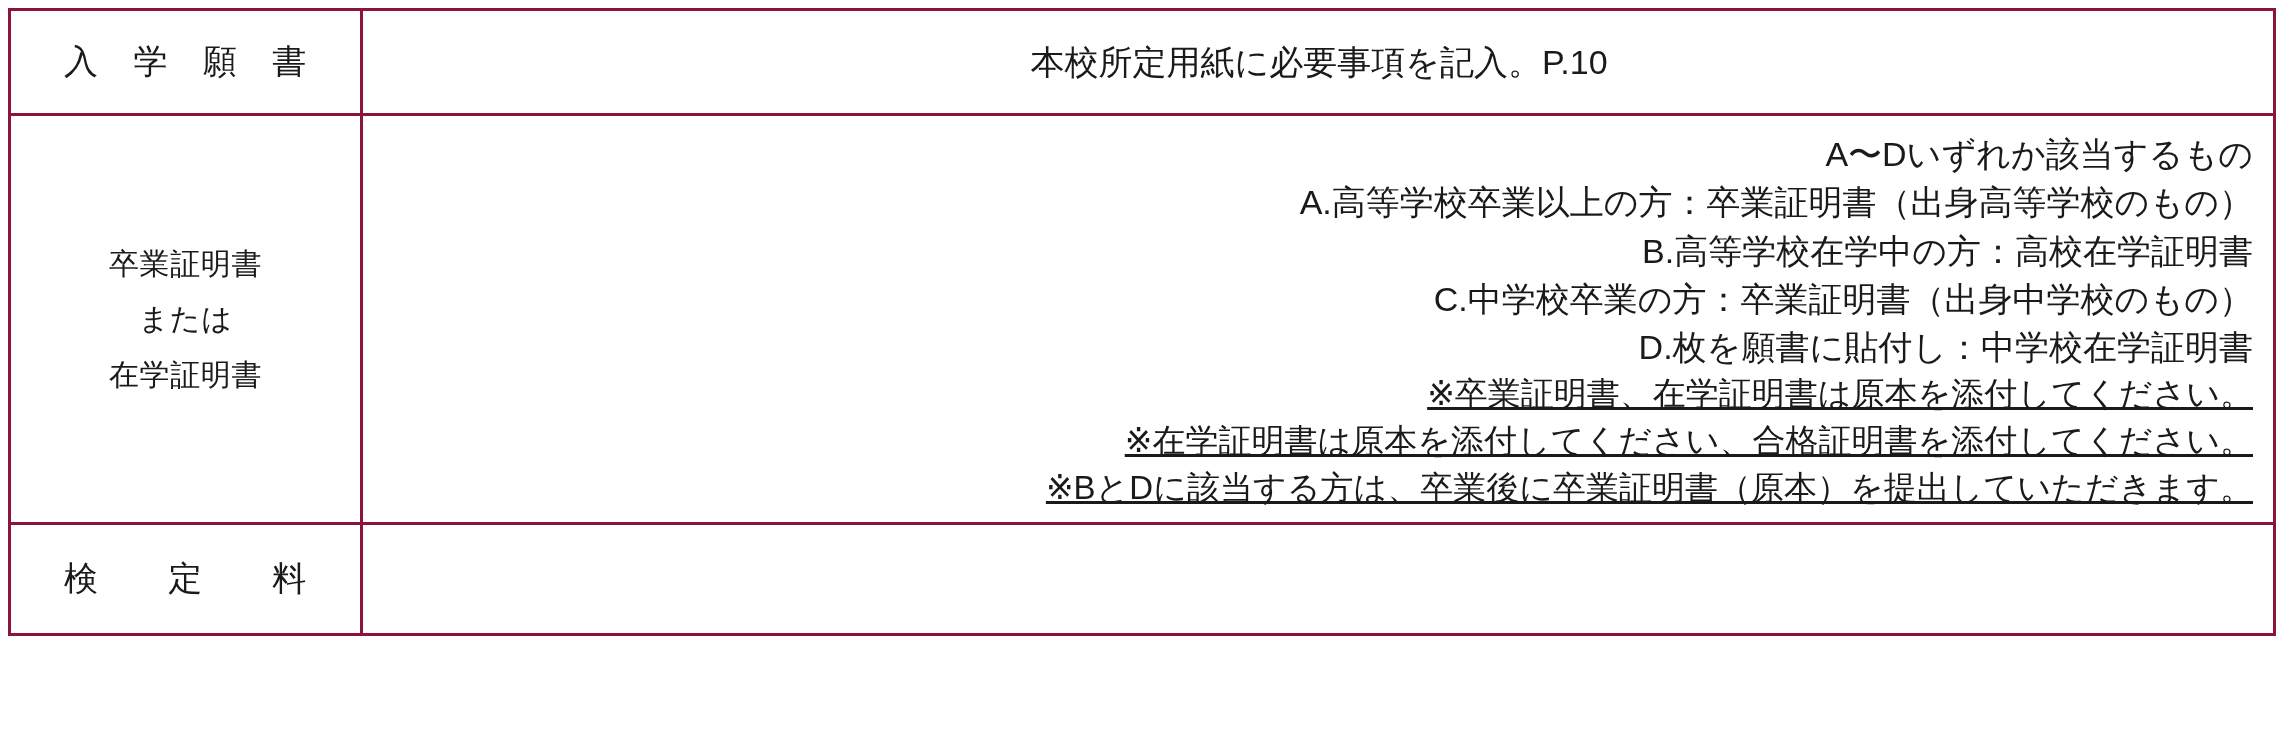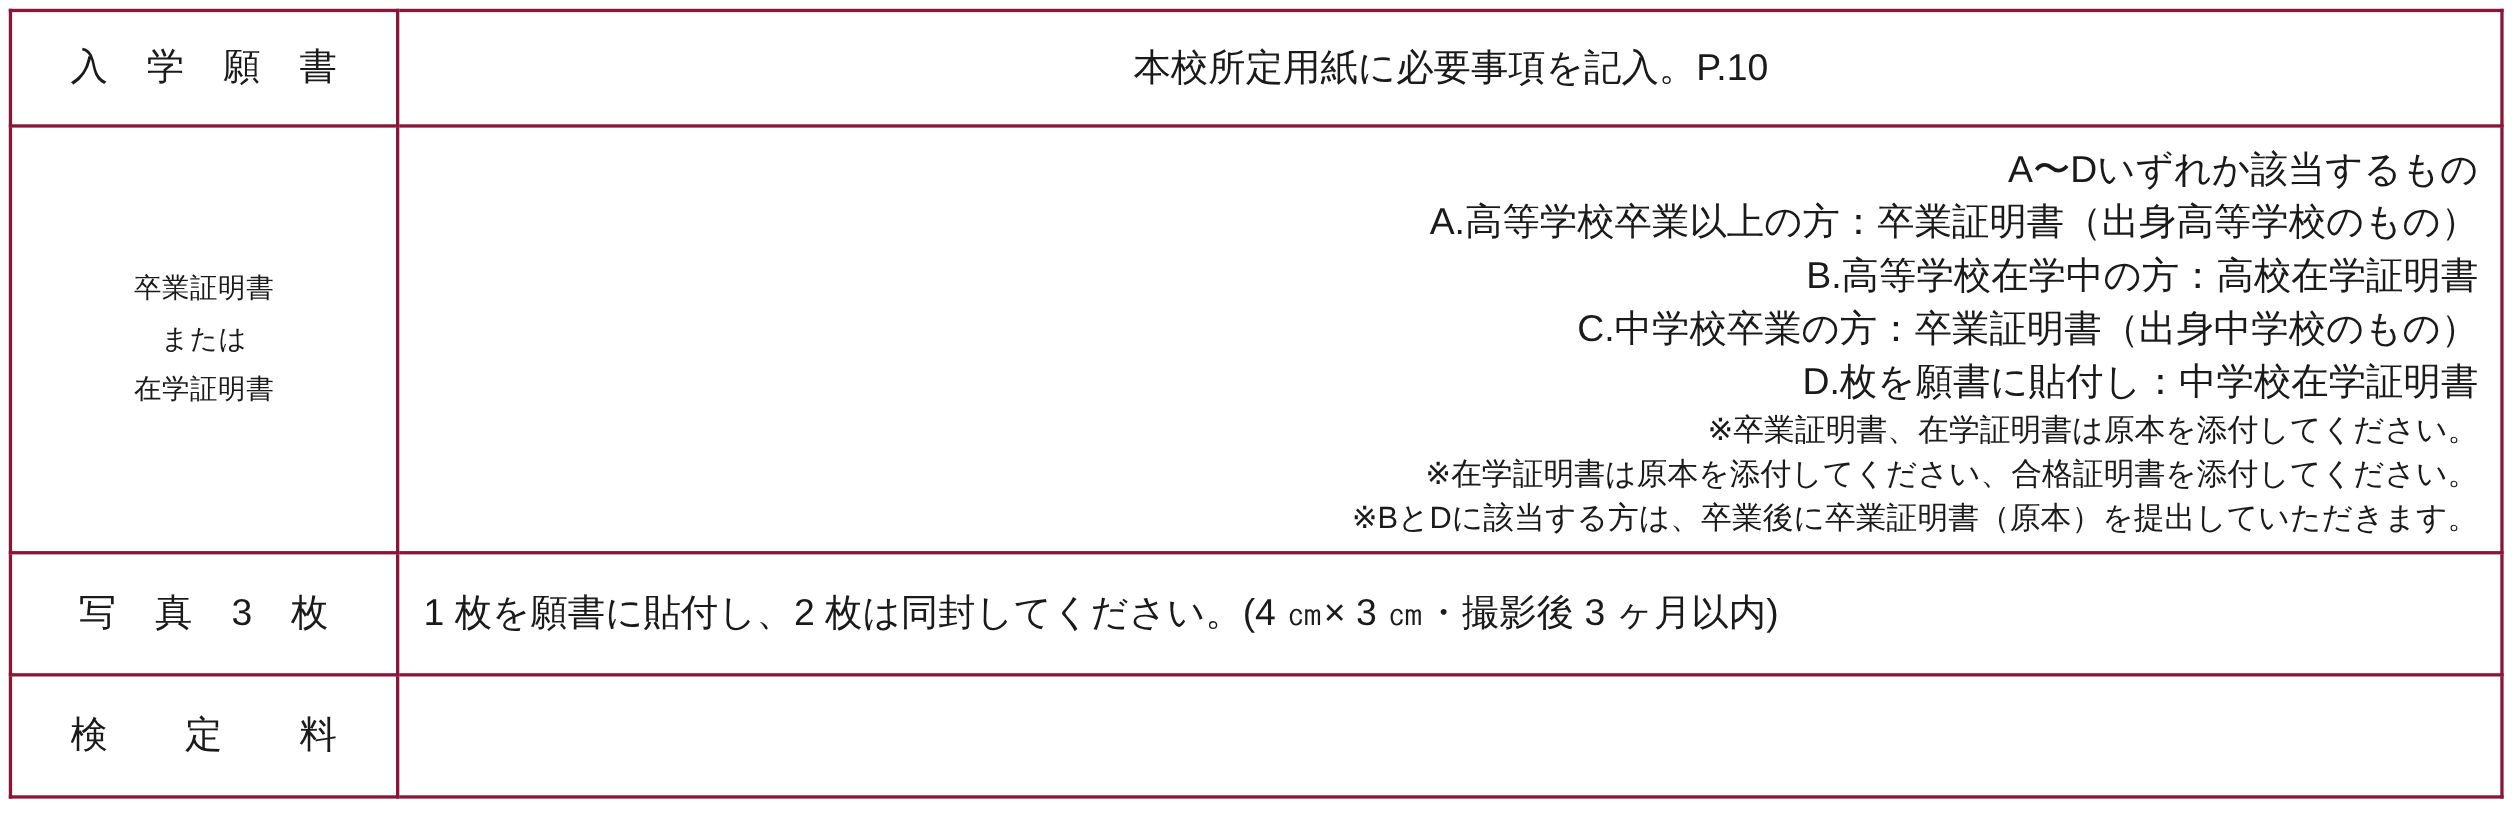--- a/index.html
+++ b/index.html
@@ -54,33 +54,34 @@
   .row-apply td.label, .row-apply td.desc { height: 78px; }
   .row-apply td.desc { vertical-align: middle; text-align: center; }
 
   
   .row-cert td.desc {
     vertical-align: top;
     padding-top: 14px;
     padding-bottom: 10px;
   }
   .row-cert td.label {
-    font-size: 25px;
+    font-size: 30px;
     line-height: 1.85;
   }
   .desc-lines .ln {
     display: block;
     font-size: 34px;
     line-height: 1.42;
     white-space: nowrap;
     text-align: right;
   }
   .desc-lines .ln.note {
-    font-size: 28px;
+    font-size: 33px;
     line-height: 1.42;
+    text-decoration: underline;
   }
   
   .row-emp td, .row-photo td, .row-fee td { height: 84px; }
   .row-emp td.desc, .row-photo td.desc, .row-fee td.desc {
     vertical-align: middle;
     white-space: nowrap;
   }
   .nowrap { white-space: nowrap; }
 </style>
 </head>
@@ -112,26 +113,20 @@
             <span class="ln">C.中学校卒業の方：卒業証明書（出身中学校のもの）</span>
             <span class="ln">D.枚を願書に貼付し：中学校在学証明書</span>
             <span class="ln note">※卒業証明書、在学証明書は原本を添付してください。</span>
             <span class="ln note">※在学証明書は原本を添付してください、合格証明書を添付してください。</span>
             <span class="ln note">※BとDに該当する方は、卒業後に卒業証明書（原本）を提出していただきます。</span>
           </div>
         </td>
       </tr>
 
 
-      <tr class="row-photo">
-        <td class="label">写　真　3　枚</td>
-        <td class="desc">
-          <span class="ln nowrap">1 枚を願書に貼付し、2 枚は同封してください。(4 ㎝× 3 ㎝・撮影後 3 ヶ月以内)</span>
-        </td>
-      </tr>
 
       <tr class="row-fee">
         <td class="label">検　　定　　料</td>
         <td class="desc">
           
         </td>
       </tr>
     </tbody>
   </table>
 </div>

